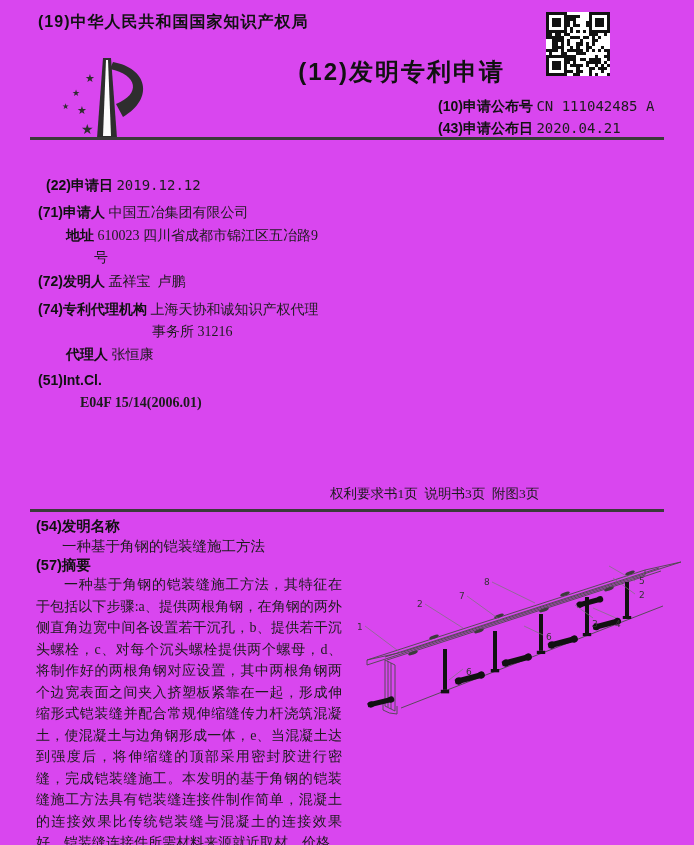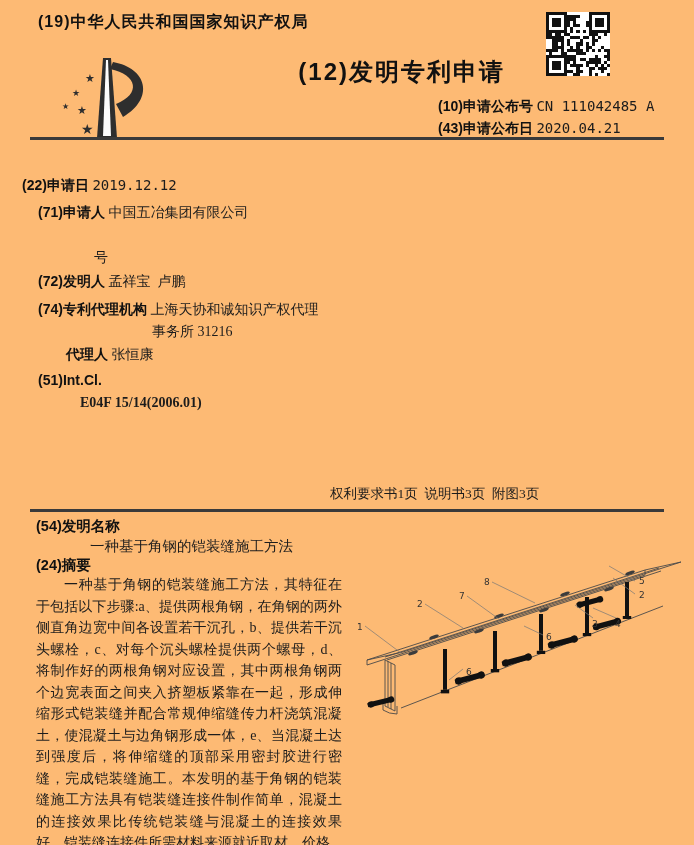--- a/index.html
+++ b/index.html
@@ -1,39 +1,39 @@
 <!DOCTYPE html>
 <html><head>
 <meta charset="utf-8">
 <style>
   html,body{margin:0;padding:0;background:#e8e8e8;}
-  .page{position:relative;width:694px;height:845px;background:#fdba74;margin:0 auto;
+  .page{position:relative;width:694px;height:845px;background:#d946ef;margin:0 auto;
         overflow:hidden;font-family:"Liberation Serif","DejaVu Serif",serif;color:#1c1c1c;}
   .r{position:absolute;white-space:pre;}
   .lbl{font-family:"Liberation Sans","DejaVu Sans",sans-serif;font-weight:bold;color:#111;}
   .val{font-family:"Liberation Serif","DejaVu Serif",serif;}
   .mono{font-family:"DejaVu Sans Mono","Liberation Mono",monospace;}
   .office{top:12px;left:38px;font-size:16px;letter-spacing:1px;}
   .doctype{top:56px;left:165px;width:340px;text-align:right;font-size:24px;letter-spacing:2px;}
   .qr{top:12px;left:545px;width:66px;height:64px;position:absolute;}
   .logo{top:54px;left:52px;width:122px;height:88px;position:absolute;}
   .pubno{top:98px;left:438px;font-size:14px;text-align:center;}
   .pubdate{top:120px;left:438px;font-size:14px;}
   .rule{position:absolute;left:30px;width:634px;height:3px;background:#3a3a3a;}
   .rule1{top:137px;}
   .rule2{top:509px;}
   .row{font-size:14px;}
-  .b21{top:150px;left:38px;} .b22{top:177px;left:22px;}
+  .b21{top:150px;left:38px;} .b22{top:177px;left:46px;}
   .b71{top:204px;left:38px;} .addr1{top:227px;left:66px;} .addr2{top:249px;left:94px;}
   .b72{top:273px;left:38px;text-align:right;}
   .b74{top:301px;left:38px;} .agency2{top:323px;left:152px;} .agent{top:346px;left:66px;}
   .b51{top:372px;left:38px;} .intcl{top:395px;left:60px;font-weight:bold;font-size:14px;margin-left:20px;}
   .pagesinfo{top:485px;left:330px;width:280px;text-align:left;font-size:13.5px;}
   .s54{top:517px;left:36px;font-size:14.5px;}
-  .title54{top:537px;left:62px;font-size:14.5px;margin-left:28px;}
+  .title54{top:537px;left:62px;font-size:14.5px;}
   .s57{top:556px;left:36px;font-size:14.5px;}
   .abstract{top:574px;left:36px;width:306px;font-size:14px;line-height:21.5px;
             text-align:justify;word-break:break-all;white-space:normal;text-indent:2em;}
   .fig{top:556px;left:345px;width:349px;height:186px;position:absolute;}
   .figline{stroke:#4a4a4a;stroke-width:0.9;fill:none;}
   .leader{stroke:#777;stroke-width:0.7;}
   .figtext{font-family:"DejaVu Sans",sans-serif;font-size:9px;fill:#333;}
 </style>
 </head>
 <body>
@@ -207,35 +207,36 @@
 
   <div class="r doctype lbl">(12)发明专利申请</div>
 
   <div class="r pubno"><span class="lbl">(10)申请公布号</span><span> </span><span class="mono">CN 111042485 A</span></div>
   <div class="r pubdate"><span class="lbl">(43)申请公布日</span><span> </span><span class="mono">2020.04.21</span></div>
 
   <div class="rule rule1"></div>
 
   <div class="r row b22"><span class="lbl">(22)申请日</span><span> </span><span class="mono">2019.12.12</span></div>
   <div class="r row b71"><span class="lbl">(71)申请人</span><span> </span><span class="val">中国五冶集团有限公司</span></div>
+  <div class="r row addr1"><span class="lbl">地址</span><span> </span><span class="val">610023 四川省成都市锦江区五冶路9</span></div>
   <div class="r row addr2 val">号</div>
   <div class="r row b72"><span class="lbl">(72)发明人</span><span> </span><span class="val">孟祥宝  卢鹏</span></div>
   <div class="r row b74"><span class="lbl">(74)专利代理机构</span><span> </span><span class="val">上海天协和诚知识产权代理</span></div>
   <div class="r row agency2 val">事务所 31216</div>
   <div class="r row agent"><span class="lbl">代理人</span><span> </span><span class="val">张恒康</span></div>
   <div class="r row b51 lbl">(51)Int.Cl.</div>
   <div class="r intcl">E04F 15/14(2006.01)</div>
 
   <div class="r pagesinfo val">权利要求书1页  说明书3页  附图3页</div>
 
   <div class="rule rule2"></div>
 
   <div class="r s54 lbl">(54)发明名称</div>
   <div class="r title54 val">一种基于角钢的铠装缝施工方法</div>
-  <div class="r s57 lbl">(24)摘要</div>
+  <div class="r s57 lbl">(57)摘要</div>
   <div class="r abstract val">一种基于角钢的铠装缝施工方法，其特征在于包括以下步骤:a、提供两根角钢，在角钢的两外侧直角边宽中间各设置若干沉孔，b、提供若干沉头螺栓，c、对每个沉头螺栓提供两个螺母，d、将制作好的两根角钢对应设置，其中两根角钢两个边宽表面之间夹入挤塑板紧靠在一起，形成伸缩形式铠装缝并配合常规伸缩缝传力杆浇筑混凝土，使混凝土与边角钢形成一体，e、当混凝土达到强度后，将伸缩缝的顶部采用密封胶进行密缝，完成铠装缝施工。本发明的基于角钢的铠装缝施工方法具有铠装缝连接件制作简单，混凝土的连接效果比传统铠装缝与混凝土的连接效果好，铠装缝连接件所需材料来源就近取材，价格</div>
 
   <svg class="fig" viewBox="0 0 349 186">
     <defs>
       <g id="bolt">
         <rect x="-13" y="-3.2" width="26" height="6.4" rx="1" fill="#111"></rect>
         <circle cx="-13" cy="0" r="4" fill="#111"></circle>
         <circle cx="13" cy="0" r="4" fill="#111"></circle>
         <rect x="-17" y="-2.6" width="3.6" height="5.2" fill="#111"></rect>
       </g>

